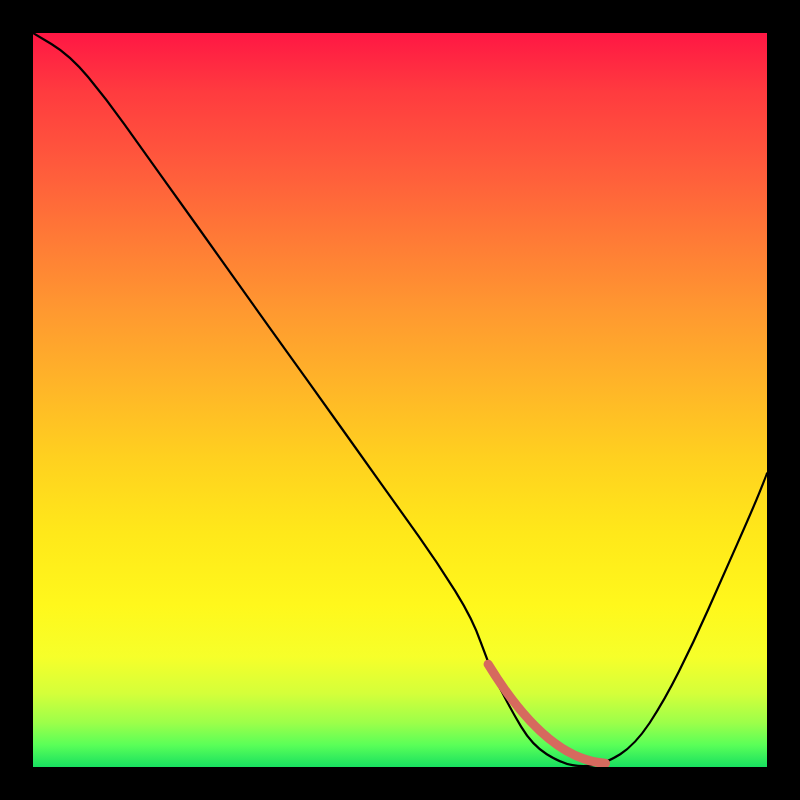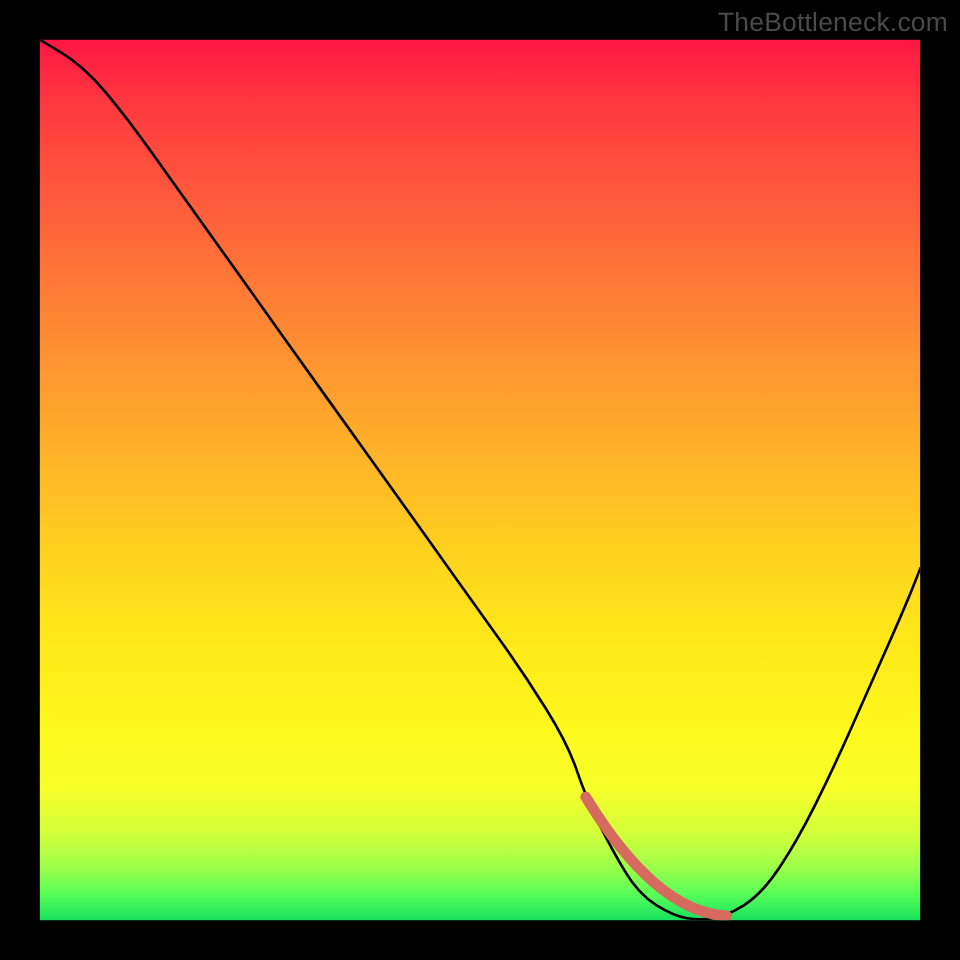--- a/index.html
+++ b/index.html
@@ -60,21 +60,20 @@
   svg.curve {
     position: absolute;
     inset: 0;
   }
 </style>
 </head>
 <body>
 
 <div class="frame">
 
-  <div class="watermark">TheBottleneck.com</div>
 
   <div class="plot">
     <div class="gradient"></div>
 
     <svg class="curve" viewBox="0 0 734 734" preserveAspectRatio="none">
       <path id="curve-path" fill="none" stroke="#000" stroke-width="2.2" stroke-linecap="round" stroke-linejoin="round" d="M 0.0 0.0 Q 0.0 0.0 18.4 11.0 Q 36.7 22.0 55.1 44.0 Q 73.4 66.1 91.8 91.8 Q 110.1 117.4 128.4 143.1 Q 146.8 168.8 165.2 194.5 Q 183.5 220.2 201.8 245.9 Q 220.2 271.6 238.5 297.3 Q 256.9 323.0 275.3 348.6 Q 293.6 374.3 312.0 400.0 Q 330.3 425.7 348.6 451.4 Q 367.0 477.1 385.4 502.8 Q 403.7 528.5 422.1 557.8 Q 440.4 587.2 447.7 609.2 Q 455.1 631.2 466.1 653.3 Q 477.1 675.3 488.1 693.6 Q 499.1 712.0 513.8 721.2 Q 528.5 730.3 539.5 732.2 Q 550.5 734.0 561.5 732.2 Q 572.5 730.3 587.2 721.2 Q 601.9 712.0 616.6 690.0 Q 631.2 667.9 645.9 638.6 Q 660.6 609.2 675.3 576.2 Q 690.0 543.2 704.6 510.1 Q 719.3 477.1 726.7 458.8 T 734.0 440.4"></path>
       <path id="highlight-path" fill="none" stroke="#d66a5e" stroke-width="9" stroke-linecap="round" stroke-linejoin="round" d="M 455.1 631.2 Q 513.8 727.2 572.5 730.3"></path>
     </svg>
   </div>
 

